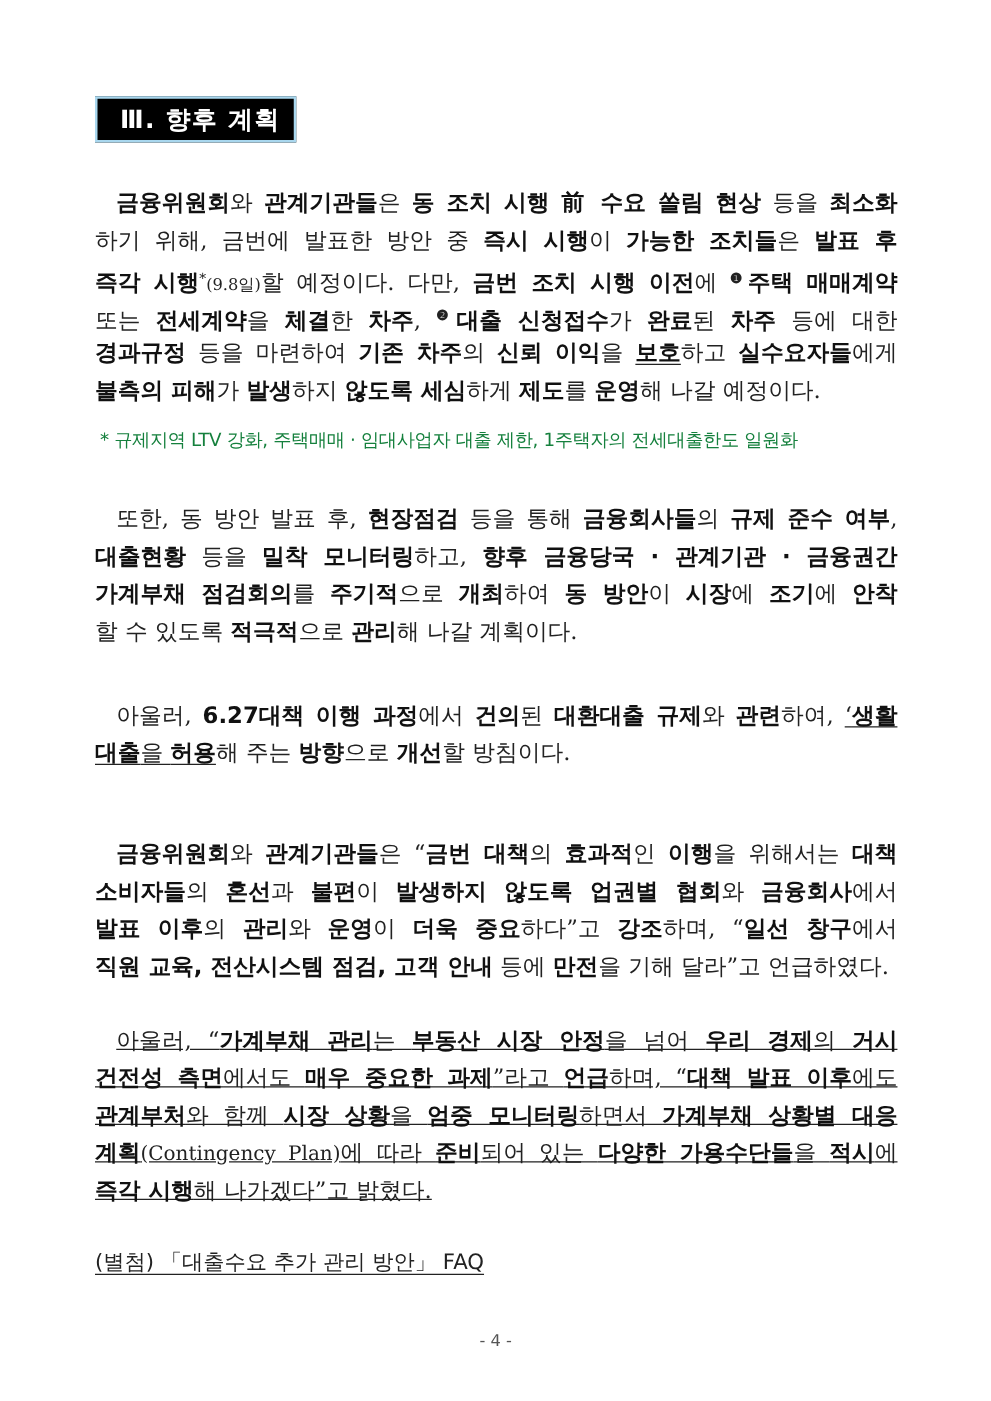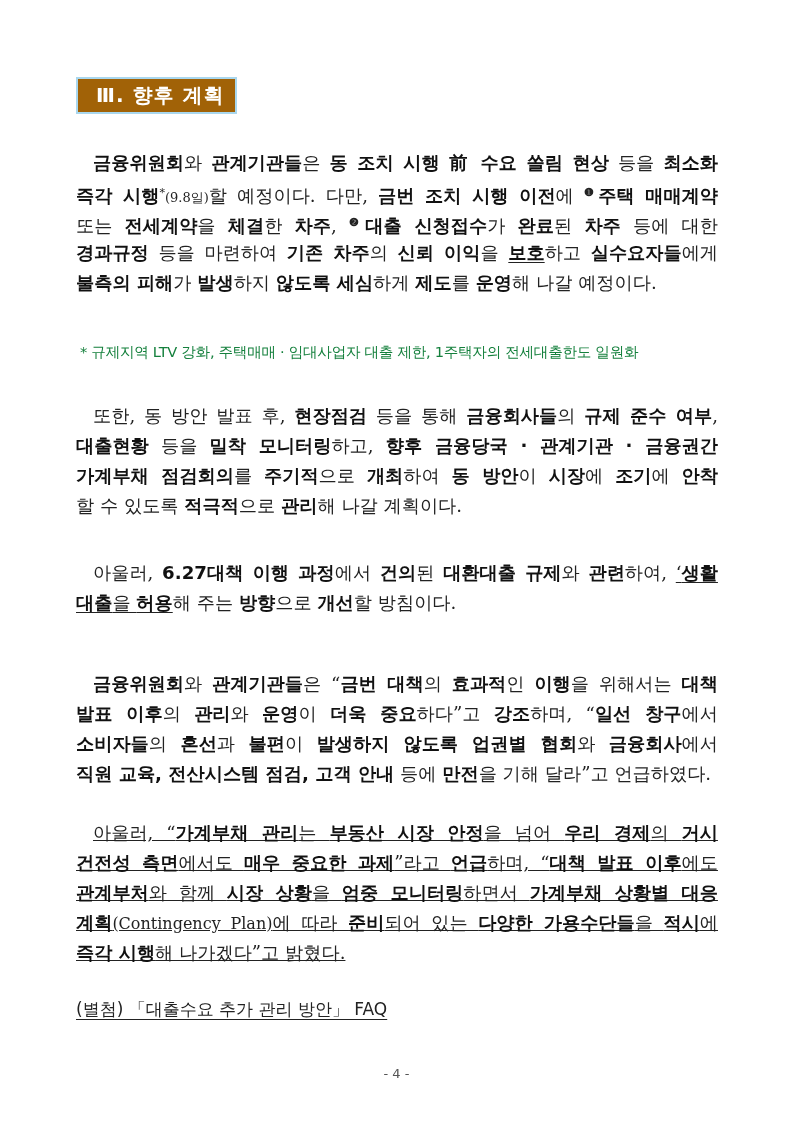--- a/index.html
+++ b/index.html
@@ -4,21 +4,21 @@
 <style>
   html, body { margin: 0; padding: 0; background: #ffffff; }
   body {
     width: 793px; height: 1121px; position: relative; overflow: hidden;
     font-family: "DejaVu Serif", "Liberation Serif", serif;
     color: #222;
   }
   .section-heading {
     position: absolute; left: 76px; top: 77px;
     width: 161px; height: 37px; box-sizing: border-box;
-    background: #a16207; border: 2px solid #a9d7ee;
+    background: #000000; border: 2px solid #a9d7ee;
     color: #fff; font-family: "DejaVu Sans", "Liberation Sans", sans-serif;
     font-weight: bold; font-size: 20px; line-height: 33px;
     padding-left: 18px; letter-spacing: 1px;
   }
   .para {
     position: absolute; left: 76px; width: 642px;
     font-size: 18.2px; line-height: 30px;
   }
   .line { display: block; white-space: nowrap; text-align: justify; text-align-last: justify; height: 30px; }
   .line.last { text-align-last: left; }
@@ -44,40 +44,41 @@
     font-family: "DejaVu Sans", "Liberation Sans", sans-serif; font-size: 13px; color: #555;
   }
 </style>
 </head>
 <body>
 
 <div class="section-heading">Ⅲ. 향후 계획</div>
 
 <div class="para" id="p1" style="top:148px;">
     <span class="line indent"><b>금융위원회</b><span>와 </span><b>관계기관들</b><span>은 </span><b>동 조치 시행 前 수요 쏠림 현상</b><span> 등을 </span><b>최소화</b></span>
+    <span class="line"><span>하기 위해, 금번에 발표한 방안 중 </span><b>즉시 시행</b><span>이 </span><b>가능한 조치들</b><span>은 </span><b>발표 후</b></span>
     <span class="line"><b>즉각 시행</b><sup>*</sup><span class="sm">(9.8일)</span><span>할 예정이다. 다만, </span><b>금번 조치 시행 이전</b><span>에 </span><sup style="font-weight: bold;">❶</sup><b>주택 매매계약</b></span>
     <span class="line"><span>또는 </span><b>전세계약</b><span>을 </span><b>체결</b><span>한 </span><b>차주</b><span>, </span><sup style="font-weight: bold;">❷</sup><b>대출 신청접수</b><span>가 </span><b>완료</b><span>된 </span><b>차주</b><span> 등에 대한</span></span>
     <span class="line"><b>경과규정</b><span> 등을 마련하여 </span><b>기존 차주</b><span>의 </span><b>신뢰 이익</b><span>을 </span><u><b>보호</b></u><span>하고 </span><b>실수요자들</b><span>에게</span></span>
     <span class="line last"><b>불측의 피해</b><span>가 </span><b>발생</b><span>하지 </span><b>않도록 세심</b><span>하게 </span><b>제도</b><span>를 </span><b>운영</b><span>해 나갈 예정이다.</span></span>
   </div>
 <div class="note">* 규제지역 LTV 강화, 주택매매 · 임대사업자 대출 제한, 1주택자의 전세대출한도 일원화</div>
 <div class="para" id="p2" style="top:401px;">
     <span class="line indent"><span>또한, 동 방안 발표 후, </span><b>현장점검</b><span> 등을 통해 </span><b>금융회사들</b><span>의 </span><b>규제 준수 여부</b><span>,</span></span>
     <span class="line"><b>대출현황</b><span> 등을 </span><b>밀착 모니터링</b><span>하고, </span><b>향후 금융당국 · 관계기관 · 금융권간</b></span>
     <span class="line"><b>가계부채 점검회의</b><span>를 </span><b>주기적</b><span>으로 </span><b>개최</b><span>하여 </span><b>동 방안</b><span>이 </span><b>시장</b><span>에 </span><b>조기</b><span>에 </span><b>안착</b></span>
     <span class="line last"><span>할 수 있도록 </span><b>적극적</b><span>으로 </span><b>관리</b><span>해 나갈 계획이다.</span></span>
   </div>
 <div class="para" id="p3" style="top:558px;">
     <span class="line indent"><span>아울러, </span><b>6.27대책 이행 과정</b><span>에서 </span><b>건의</b><span>된 </span><b>대환대출 규제</b><span>와 </span><b>관련</b><span>하여, </span><u><span>‘</span></u><u><b>생활</b></u></span>
     <span class="line last"><u><b>대출</b></u><u><span>을 </span></u><u><b>허용</b></u><span>해 주는 </span><b>방향</b><span>으로 </span><b>개선</b><span>할 방침이다.</span></span>
   </div>
 <div class="para" id="p4" style="top:669px;">
     <span class="line indent"><b>금융위원회</b><span>와 </span><b>관계기관들</b><span>은 “</span><b>금번 대책</b><span>의 </span><b>효과적</b><span>인 </span><b>이행</b><span>을 위해서는 </span><b>대책</b></span>
+    <span class="line"><b>소비자들</b><span>의 </span><b>혼선</b><span>과 </span><b>불편</b><span>이 </span><b>발생하지 않도록 업권별 협회</b><span>와 </span><b>금융회사</b><span>에서</span></span>
     <span class="line"><b>발표 이후</b><span>의 </span><b>관리</b><span>와 </span><b>운영</b><span>이 </span><b>더욱 중요</b><span>하다”고 </span><b>강조</b><span>하며, “</span><b>일선 창구</b><span>에서</span></span>
-    <span class="line"><b>소비자들</b><span>의 </span><b>혼선</b><span>과 </span><b>불편</b><span>이 </span><b>발생하지 않도록 업권별 협회</b><span>와 </span><b>금융회사</b><span>에서</span></span>
     <span class="line last"><b>직원 교육, 전산시스템 점검, 고객 안내</b><span> 등에 </span><b>만전</b><span>을 기해 달라”고 언급하였다.</span></span>
   </div>
 <div class="para" id="p5" style="top:818px;text-decoration:underline;">
     <span class="line indent"><span>아울러, “</span><b>가계부채 관리</b><span>는 </span><b>부동산 시장 안정</b><span>을 넘어 </span><b>우리 경제</b><span>의 </span><b>거시</b></span>
     <span class="line"><b>건전성 측면</b><span>에서도 </span><b>매우 중요한 과제</b><span>”라고 </span><b>언급</b><span>하며, “</span><b>대책 발표 이후</b><span>에도</span></span>
     <span class="line"><b>관계부처</b><span>와 함께 </span><b>시장 상황</b><span>을 </span><b>엄중 모니터링</b><span>하면서 </span><b>가계부채 상황별 대응</b></span>
     <span class="line"><b>계획</b><span style="font-size: 16px; margin-top: 39px;">(Contingency Plan)</span><span>에 따라 </span><b>준비</b><span>되어 있는 </span><b>다양한 가용수단들</b><span>을 </span><b>적시</b><span>에</span></span>
     <span class="line last"><b>즉각 시행</b><span>해 나가겠다”고 밝혔다.</span></span>
   </div>
 

